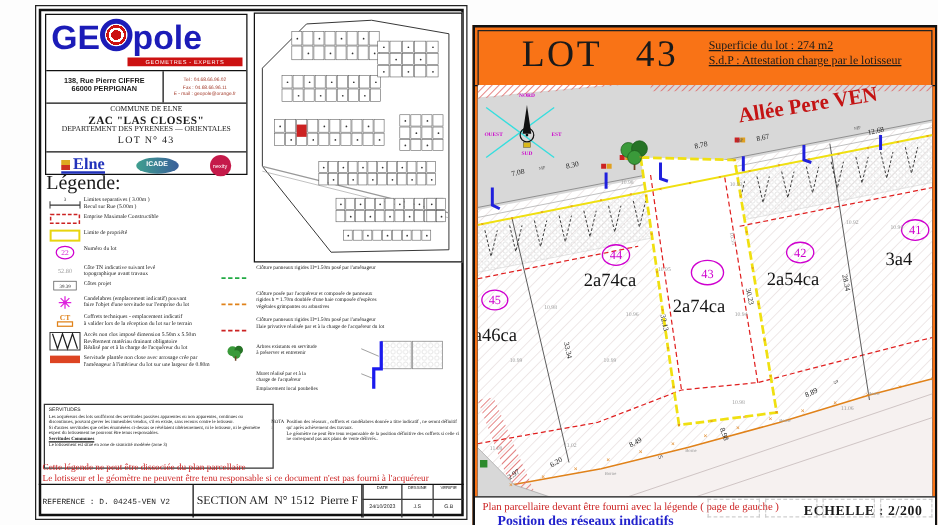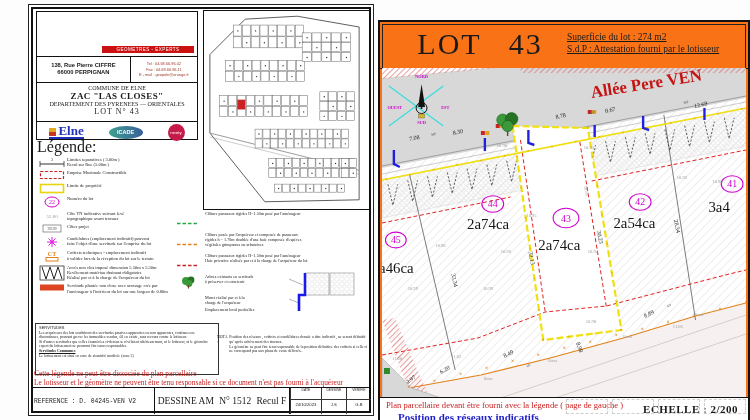--- a/index.html
+++ b/index.html
@@ -88,20 +88,23 @@
 </style>
 </head>
 <body>
 
 <div id="stage">
 
   <div id="page-left" class="abs">
 
     <div id="hdr" class="abs">
       <div id="logo-row">
+        <div style="padding-left:4px;">
+          <span class="geo-blue">GE</span><span id="target-ico"></span><span class="geo-blue">pole</span>
+        </div>
         <div id="geo-bar">GEOMETRES - EXPERTS</div>
       </div>
       <div id="addr-row">
         <div id="addr-l">
           <div>138, Rue Pierre CIFFRE</div>
           <div>66000 PERPIGNAN</div>
         </div>
         <div id="addr-r">
           <div>Tel : 04.68.66.96.02</div>
           <div>Fax : 04.68.66.96.11</div>
@@ -523,41 +526,41 @@
     </div>
 
     <div class="warns abs">
       <div>Cette légende ne peut être dissociée du plan parcellaire</div>
       <div>Le lotisseur et le géomètre ne peuvent être tenu responsable si ce document n'est pas fourni à l'acquéreur</div>
     </div>
 
     <div id="lfoot" class="abs">
       <div id="lf-ref">REFERENCE : D. 04245-VEN  V2</div>
       <div id="lf-sec">
-        <span>DESSINE AM</span>
+        <span>SECTION AM</span>
         <span>N° 1512</span>
-        <span>Recul F</span>
+        <span>Pierre F</span>
       </div>
       <div id="lf-tbl">
         <div>DATE</div>
         <div>DESSINE</div>
         <div>VERIFIE</div>
         <div class="v">24/10/2023</div>
         <div class="v">J.S</div>
         <div class="v">G.B</div>
       </div>
     </div>
   </div>
 
   <div id="page-right" class="abs">
     <div id="rtitle" class="abs">
       <div id="lot-title">LOT 43</div>
       <div id="sup">
         <div>Superficie  du lot : 274 m2</div>
-        <div>S.d.P : Attestation fourni par le lotisseur</div>
+        <div>S.d.P : Attestation charge par le lotisseur</div>
       </div>
     </div>
 
     <div id="plan-wrap" class="abs">
       <svg id="plan-svg" width="364" height="330" viewBox="0 0 368 330" preserveAspectRatio="none">
         <defs>
           <pattern id="hatchGray" width="6" height="6" patternUnits="userSpaceOnUse" patternTransform="rotate(45)">
             <line x1="0" y1="0" x2="0" y2="6" stroke="#dccfcf" stroke-width=".8"></line>
           </pattern>
           <pattern id="hatchRed" width="4" height="4" patternUnits="userSpaceOnUse" patternTransform="rotate(45)">

